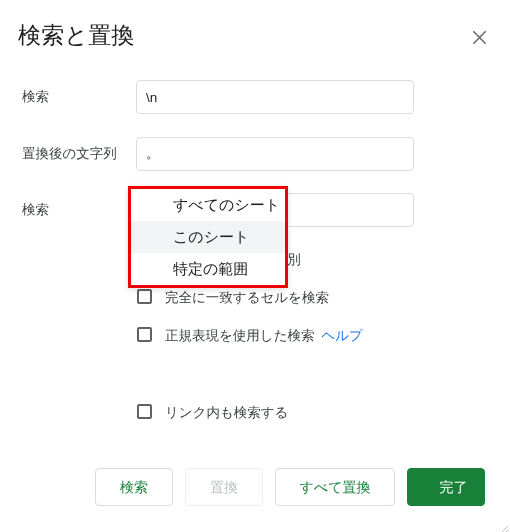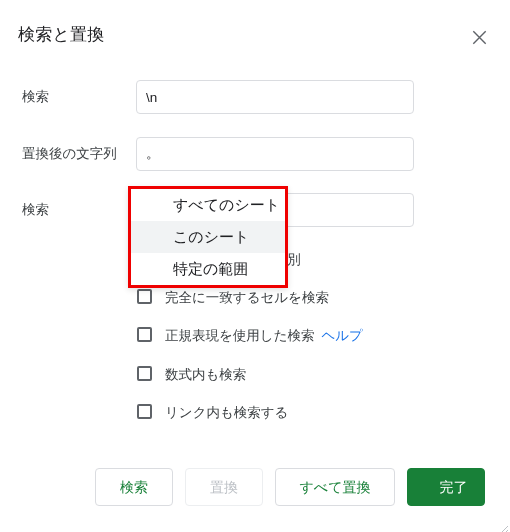--- a/index.html
+++ b/index.html
@@ -29,21 +29,21 @@
     position: absolute;
     left: 0;
     top: 0;
     width: 510px;
     height: 70px;
   }
   .dialog-title {
     position: absolute;
     left: 18px;
     top: 20px;
-    font-size: 17px;
+    font-size: 23px;
     line-height: 30px;
     font-weight: 400;
     color: #202124;
     letter-spacing: 0.2px;
     white-space: nowrap;
   }
   .close-button {
     position: absolute;
     right: 18px;
     top: 24px;
@@ -272,24 +272,20 @@
     <div class="checkbox-label">完全に一致するセルを検索</div>
   </div>
 
   <div class="checkbox-row" id="cb-2">
     <div class="checkbox-box"></div>
     <div class="checkbox-label">
       <span>正規表現を使用した検索</span><span class="help-link">ヘルプ</span>
     </div>
   </div>
 
-  <div class="checkbox-row" id="cb-3">
-    <div class="checkbox-box"></div>
-    <div class="checkbox-label">数式内も検索</div>
-  </div>
 
   <div class="checkbox-row" id="cb-4">
     <div class="checkbox-box"></div>
     <div class="checkbox-label">リンク内も検索する</div>
   </div>
 
   <div class="dropdown-menu">
     <div class="dropdown-item">すべてのシート</div>
     <div class="dropdown-item is-selected">このシート</div>
     <div class="dropdown-item">特定の範囲</div>

